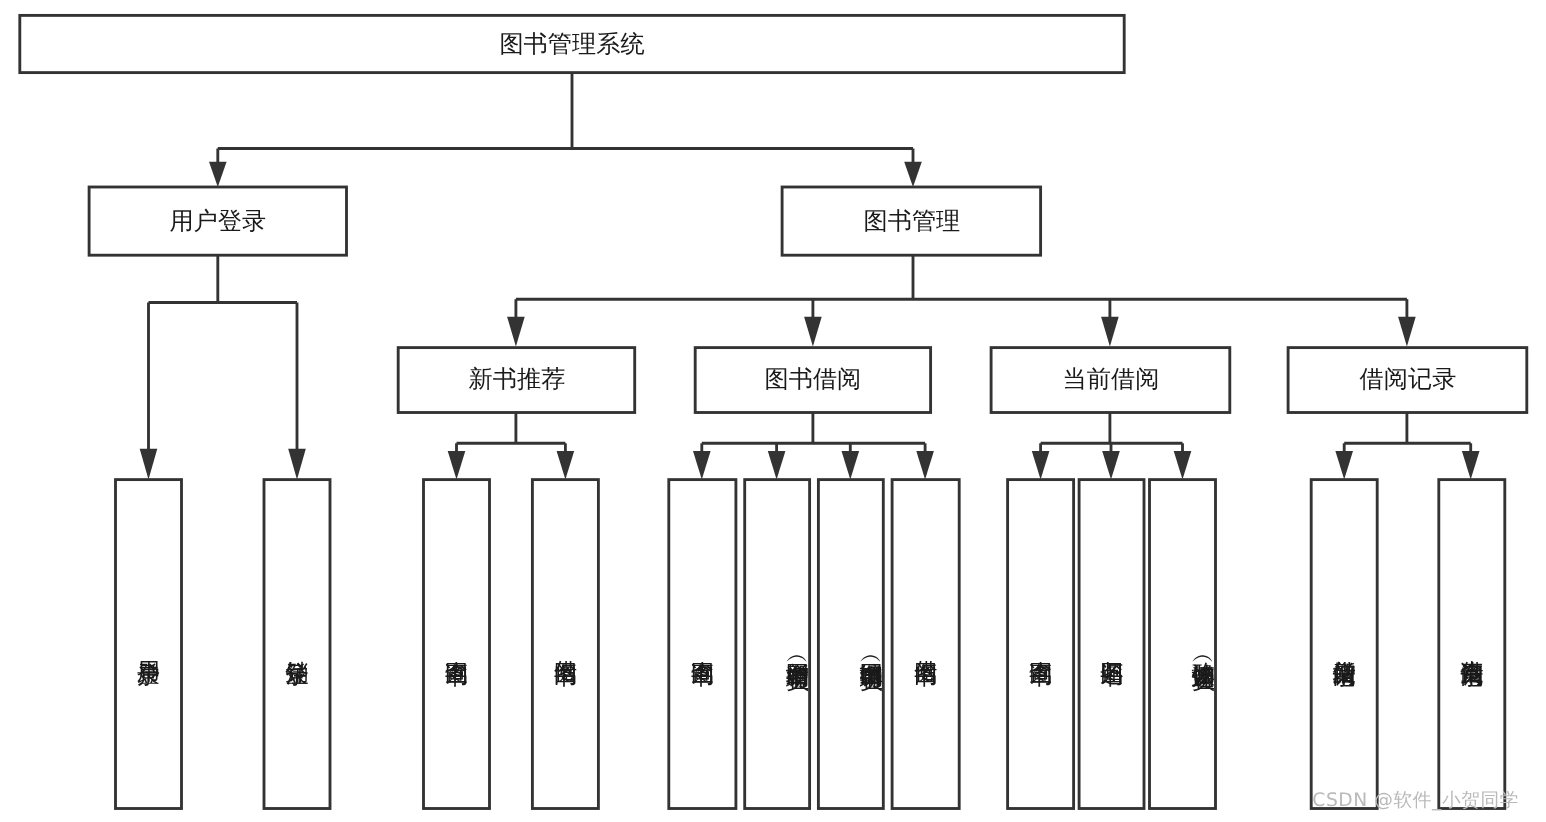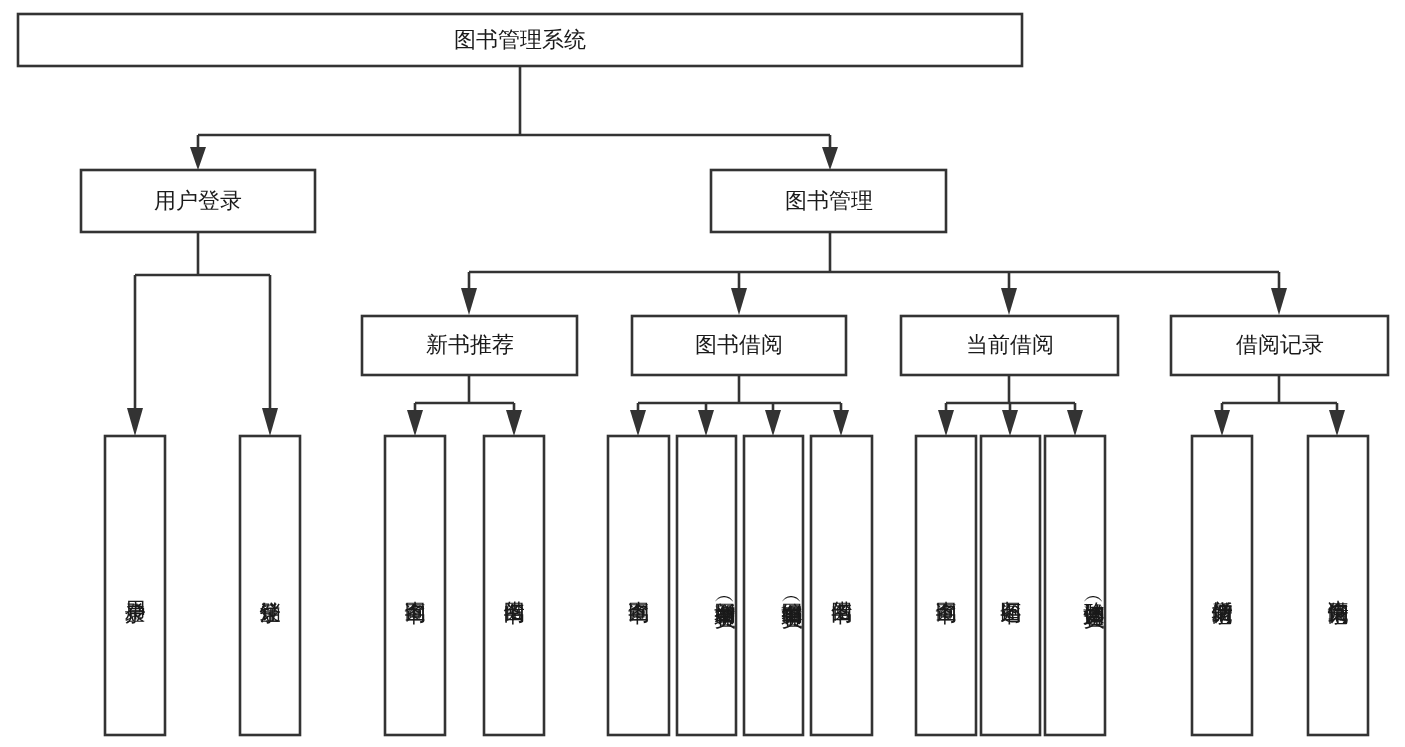--- a/index.html
+++ b/index.html
@@ -206,14 +206,15 @@
   <div class="node-label-v" style="left:744px; top:440px; width:59px; height:299px; display:flex; align-items:flex-start; justify-content:center;">编辑图书（管理员）</div>
   <div class="node-label-v" style="left:811px; top:436px; width:61px; height:299px; display:flex; align-items:center; justify-content:center;">借阅图书</div>
 
   <div class="node-label-v" style="left:916px; top:436px; width:60px; height:299px; display:flex; align-items:center; justify-content:center;">查询图书</div>
   <div class="node-label-v" style="left:981px; top:436px; width:59px; height:299px; display:flex; align-items:center; justify-content:center;">归还图书</div>
   <div class="node-label-v" style="left:1045px; top:440px; width:60px; height:299px; display:flex; align-items:flex-start; justify-content:center;">确认归还（管理员）</div>
 
   <div class="node-label-v" style="left:1192px; top:436px; width:60px; height:299px; display:flex; align-items:center; justify-content:center;">新增借阅记录</div>
   <div class="node-label-v" style="left:1308px; top:436px; width:60px; height:299px; display:flex; align-items:center; justify-content:center;">查询借阅记录</div>
 
+  <div class="watermark" style="left:1193px; top:716px;">CSDN @软件_小贺同学</div>
 
 </div>
 
 </body></html>

